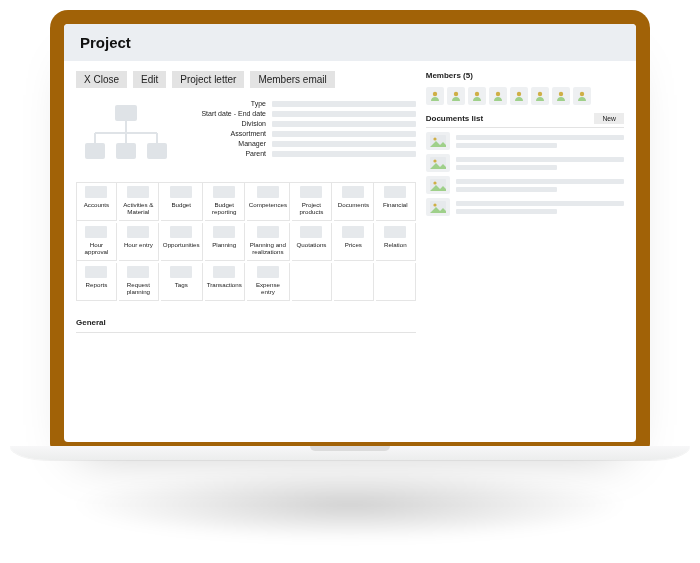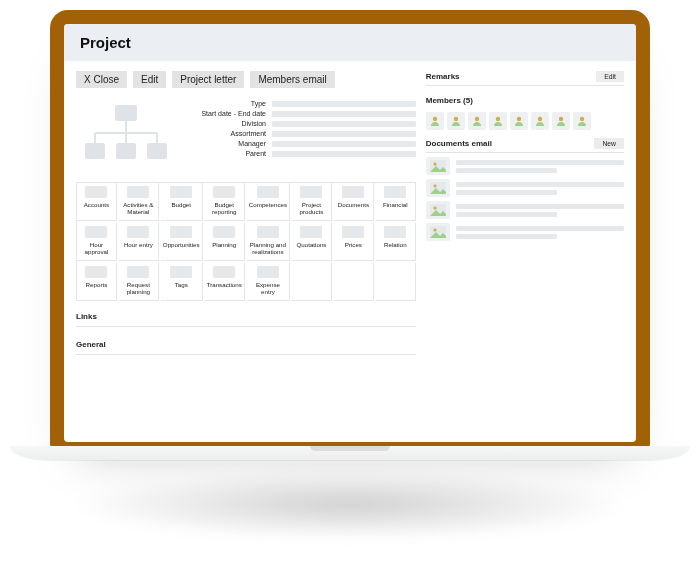--- a/index.html
+++ b/index.html
@@ -322,34 +322,27 @@
             <div class="tile empty">
               <div class="swatch"></div>
               <div class="label"></div>
             </div>
             <div class="tile empty">
               <div class="swatch"></div>
               <div class="label"></div>
             </div>
           </div>
 
-        <div class="section-title">Links</div>
         <div style="height:6px"></div>
         <div class="section-title">General</div>
 
       </div>
 
       <div class="col-right">
 
-        <div>
-          <div class="section-head">
-            <span class="t">Remarks</span>
-            <button class="btn small">Edit</button>
-          </div>
-        </div>
 
         <div>
           <div class="section-head" style="border-bottom:none;">
             <span class="t">Members (5)</span>
           </div>
           <div class="members" id="members">
               <div class="member">
                 <svg viewBox="0 0 12 12">
                   <circle cx="6" cy="4" r="2.2" fill="#cfaf46"></circle>
                   <path d="M2 11c0-2.4 1.8-4 4-4s4 1.6 4 4" fill="#9fd08a"></path>
@@ -395,21 +388,21 @@
                 <svg viewBox="0 0 12 12">
                   <circle cx="6" cy="4" r="2.2" fill="#cfaf46"></circle>
                   <path d="M2 11c0-2.4 1.8-4 4-4s4 1.6 4 4" fill="#9fd08a"></path>
                 </svg>
               </div>
             </div>
         </div>
 
         <div>
           <div class="section-head">
-            <span class="t">Documents email</span>
+            <span class="t">Documents list</span>
             <button class="btn small">New</button>
           </div>
           <div class="doclist" id="doclist">
               <div class="docrow">
                 <div class="thumb">
                   <svg viewBox="0 0 16 12">
                     <rect x="0" y="0" width="16" height="12" rx="1" fill="#e6e9ec"></rect>
                     <circle cx="5" cy="4" r="1.6" fill="#cfaf46"></circle>
                     <path d="M0 12 L6 6 L10 10 L13 7 L16 10 L16 12 Z" fill="#9fd08a"></path>
                   </svg>

